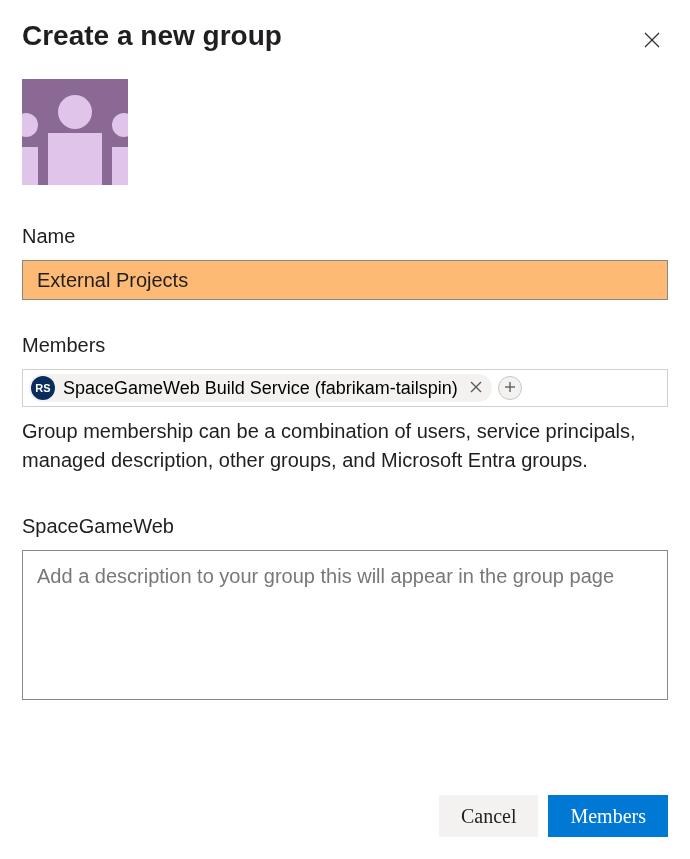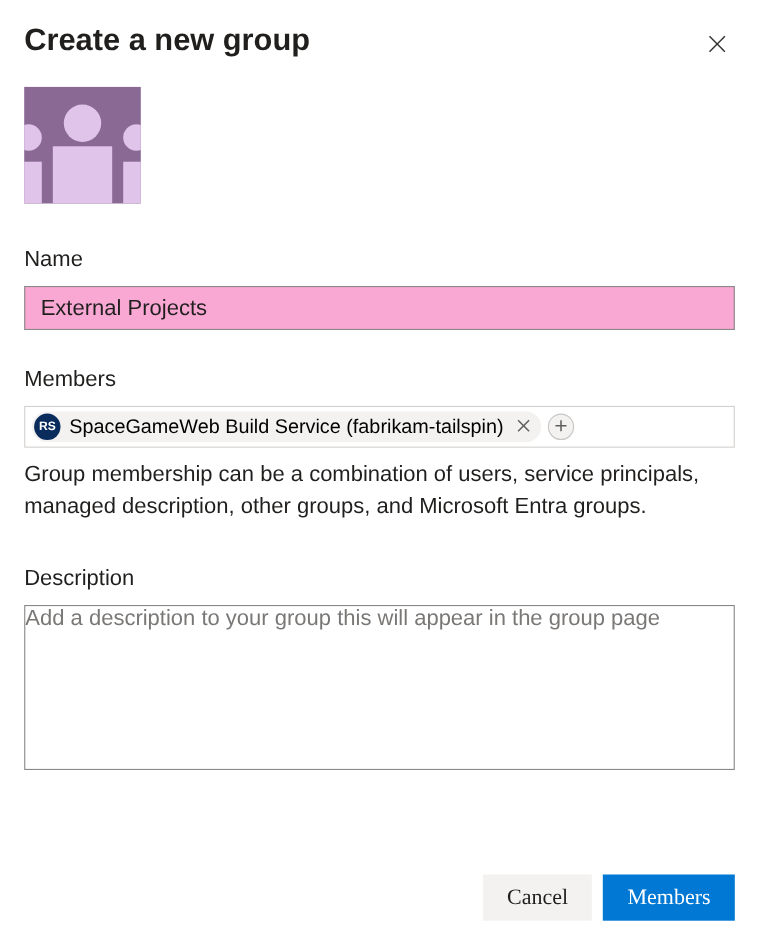--- a/index.html
+++ b/index.html
@@ -85,21 +85,21 @@
       margin-bottom: 12px;
       display: block;
     }
     .text-input {
       width: 100%;
       height: 40px;
       border: 1px solid #8a8886;
       padding: 0 14px;
       font-size: 20px;
       font-family: inherit;
-      background: #f9a8d4;
+      background: #fdba74;
       color: #201f1e;
     }
     .field-block { margin-bottom: 34px; }
     .members-field {
       width: 100%;
       border: 1px solid #d2d0ce;
       background: #ffffff;
       padding: 4px 6px;
       display: flex;
       align-items: center;
@@ -153,21 +153,21 @@
       font-size: 20px;
       line-height: 1.45;
       color: #201f1e;
       margin-top: 10px;
     }
     .members-block { margin-bottom: 40px; }
     .description-area {
       width: 100%;
       height: 150px;
       border: 1px solid #8a8886;
-      padding: 0;
+      padding: 14px;
       font-size: 20px;
       font-family: inherit;
       resize: none;
       color: #201f1e;
     }
     .description-area::placeholder { color: #7a7876; }
     .footer {
       position: absolute;
       bottom: 22px;
       right: 22px;
@@ -242,20 +242,20 @@
           <line x1="6" y1="1" x2="6" y2="11"></line>
           <line x1="1" y1="6" x2="11" y2="6"></line>
         </svg>
       </span>
     </button>
   </div>
   <p class="helper-text">Group membership can be a combination of users, service principals, managed description, other groups, and Microsoft Entra groups.</p>
 </div>
 
 <div class="field-block">
-  <label class="field-label">Description</label>
+  <label class="field-label">SpaceGameWeb</label>
   <textarea class="description-area" placeholder="Add a description to your group this will appear in the group page" style=""></textarea>
 </div>
 
 <div class="footer">
   <button class="btn btn-cancel">Cancel</button>
   <button class="btn btn-primary">Members</button>
 </div>
 
 </body></html>

